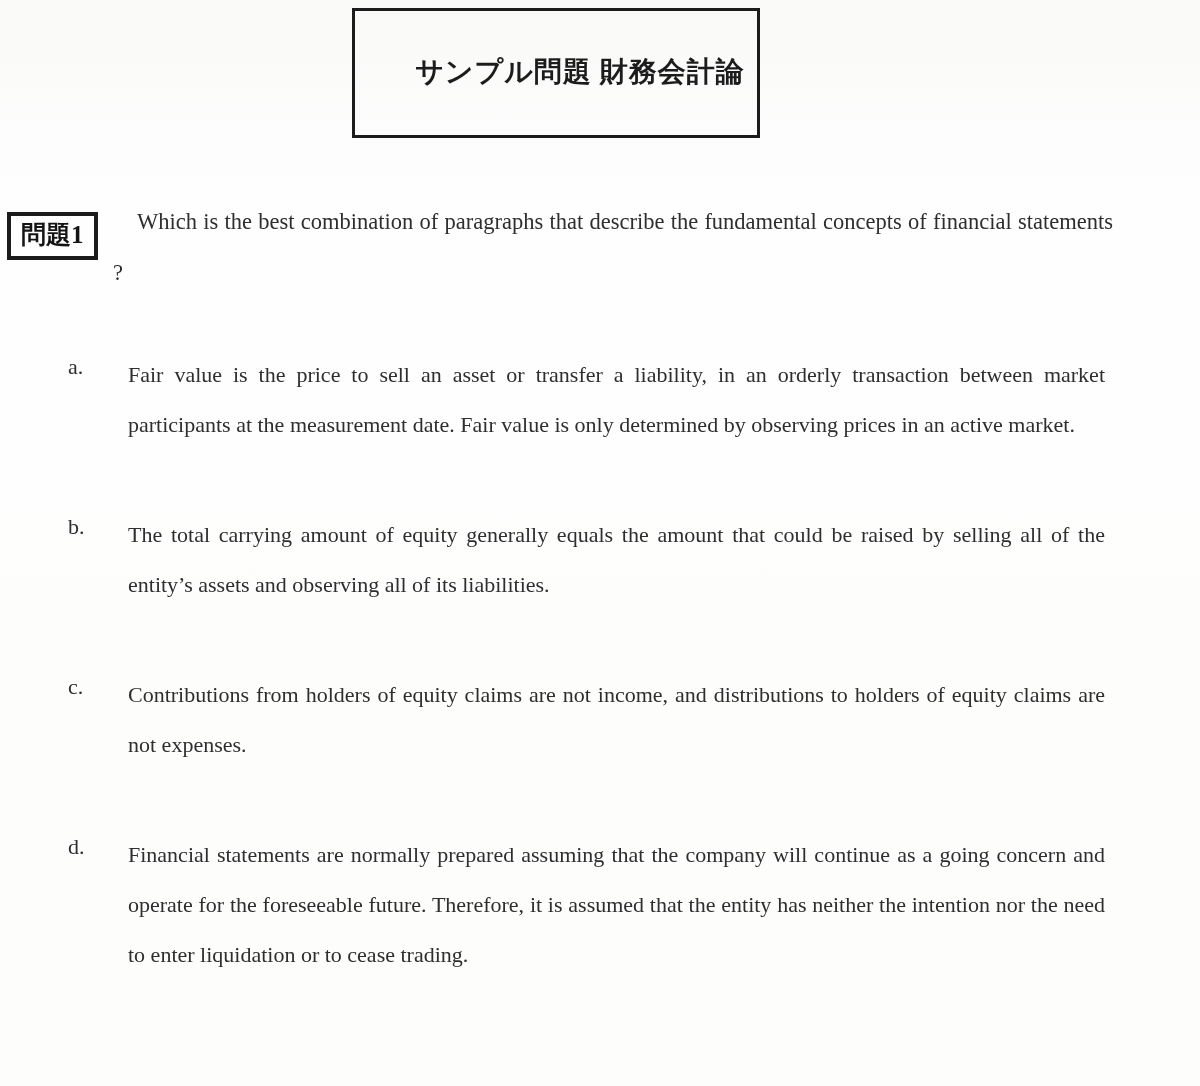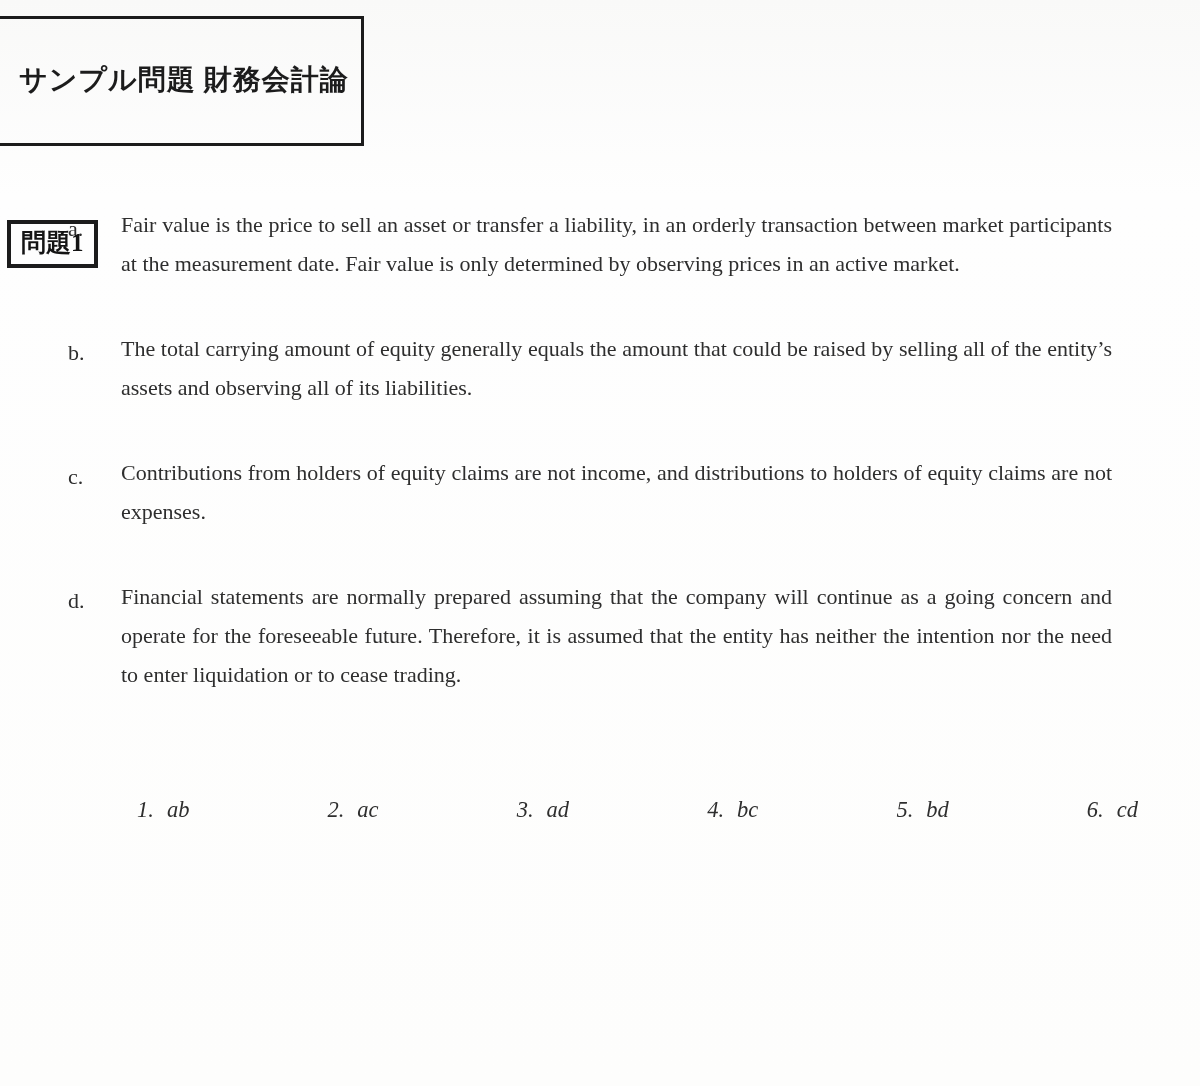--- a/index.html
+++ b/index.html
@@ -8,22 +8,22 @@
     height: 1086px;
     background: #fcfcfb;
     background: linear-gradient(180deg, #f9f9f8 0%, #fefefe 18%, #fdfdfc 100%);
     font-family: "Liberation Serif", "DejaVu Serif", serif;
     color: #2e2e2e;
     overflow: hidden;
     position: relative;
     box-sizing: border-box;
   }
   .title-wrap {
-    text-align: left;
-    padding-top: 16px;
+    text-align: center;
+    padding-top: 8px;
   }
   .title-box {
     display: inline-block;
     position: relative;
     left: -44px;
     border: 3px solid #1c1c1c;
     padding: 7px 12px 9px 12px;
     font-size: 28px;
     line-height: 36px;
     font-weight: 700;
@@ -59,23 +59,23 @@
     margin: 44px 87px 0 68px;
   }
   .item-label {
     width: 52px;
     flex: none;
     font-size: 22px;
     line-height: 50px;
   }
   .item-text {
     flex: 1;
-    margin: 1px;
+    margin: 8px;
     font-size: 22px;
-    line-height: 39px;
+    line-height: 50px;
     text-align: justify;
   }
   .options-row {
     display: flex;
     justify-content: space-between;
     margin: 100px 62px 0 137px;
     font-size: 22.5px;
     line-height: 30px;
   }
   .option { white-space: nowrap; font-style: italic; }
@@ -89,20 +89,21 @@
   <div class="title-wrap">
     <div class="title-box">
       <span>サンプル問題 財務会計論</span>
     </div>
   </div>
 
   <div class="question-row">
     <div class="question-label-box">
       <span>問題1</span>
     </div>
+    <p class="question-text">Which is the best combination of paragraphs that describe the fundamental concepts of financial statements ?</p>
   </div>
 
   <div class="item">
     <span class="item-label">a.</span>
     <p class="item-text">Fair value is the price to sell an asset or transfer a liability, in an orderly transaction between market participants at the measurement date. Fair value is only determined by observing prices in an active market.</p>
   </div>
 
   <div class="item">
     <span class="item-label">b.</span>
     <p class="item-text">The total carrying amount of equity generally equals the amount that could be raised by selling all of the entity’s assets and observing all of its liabilities.</p>

